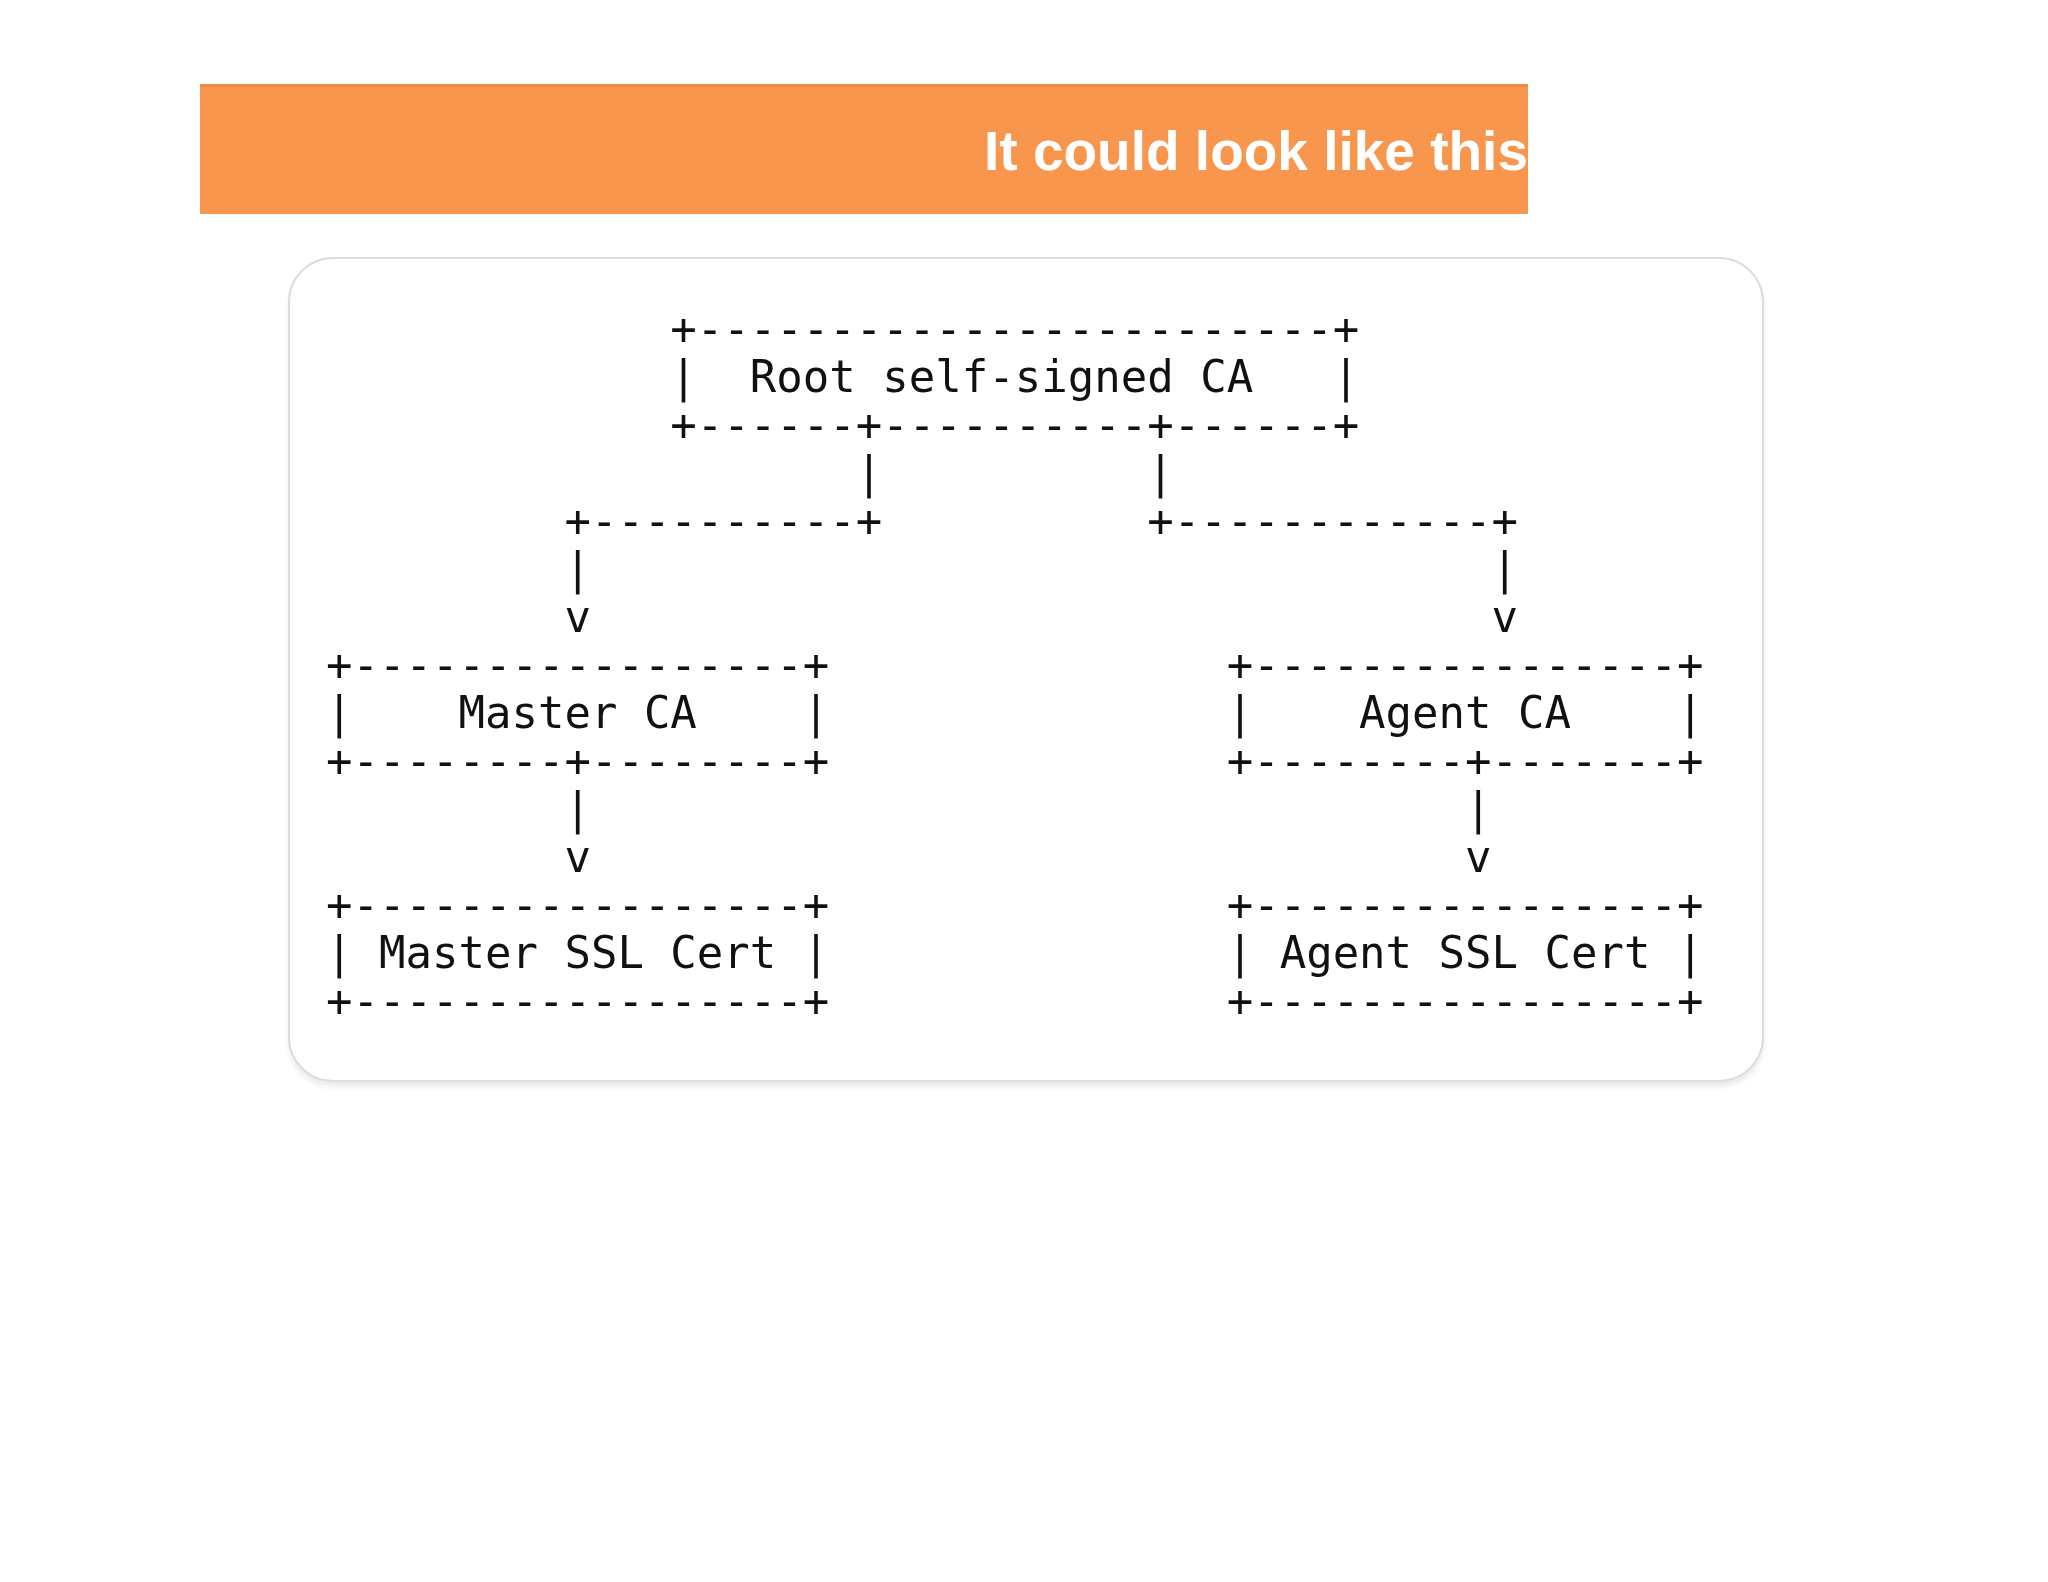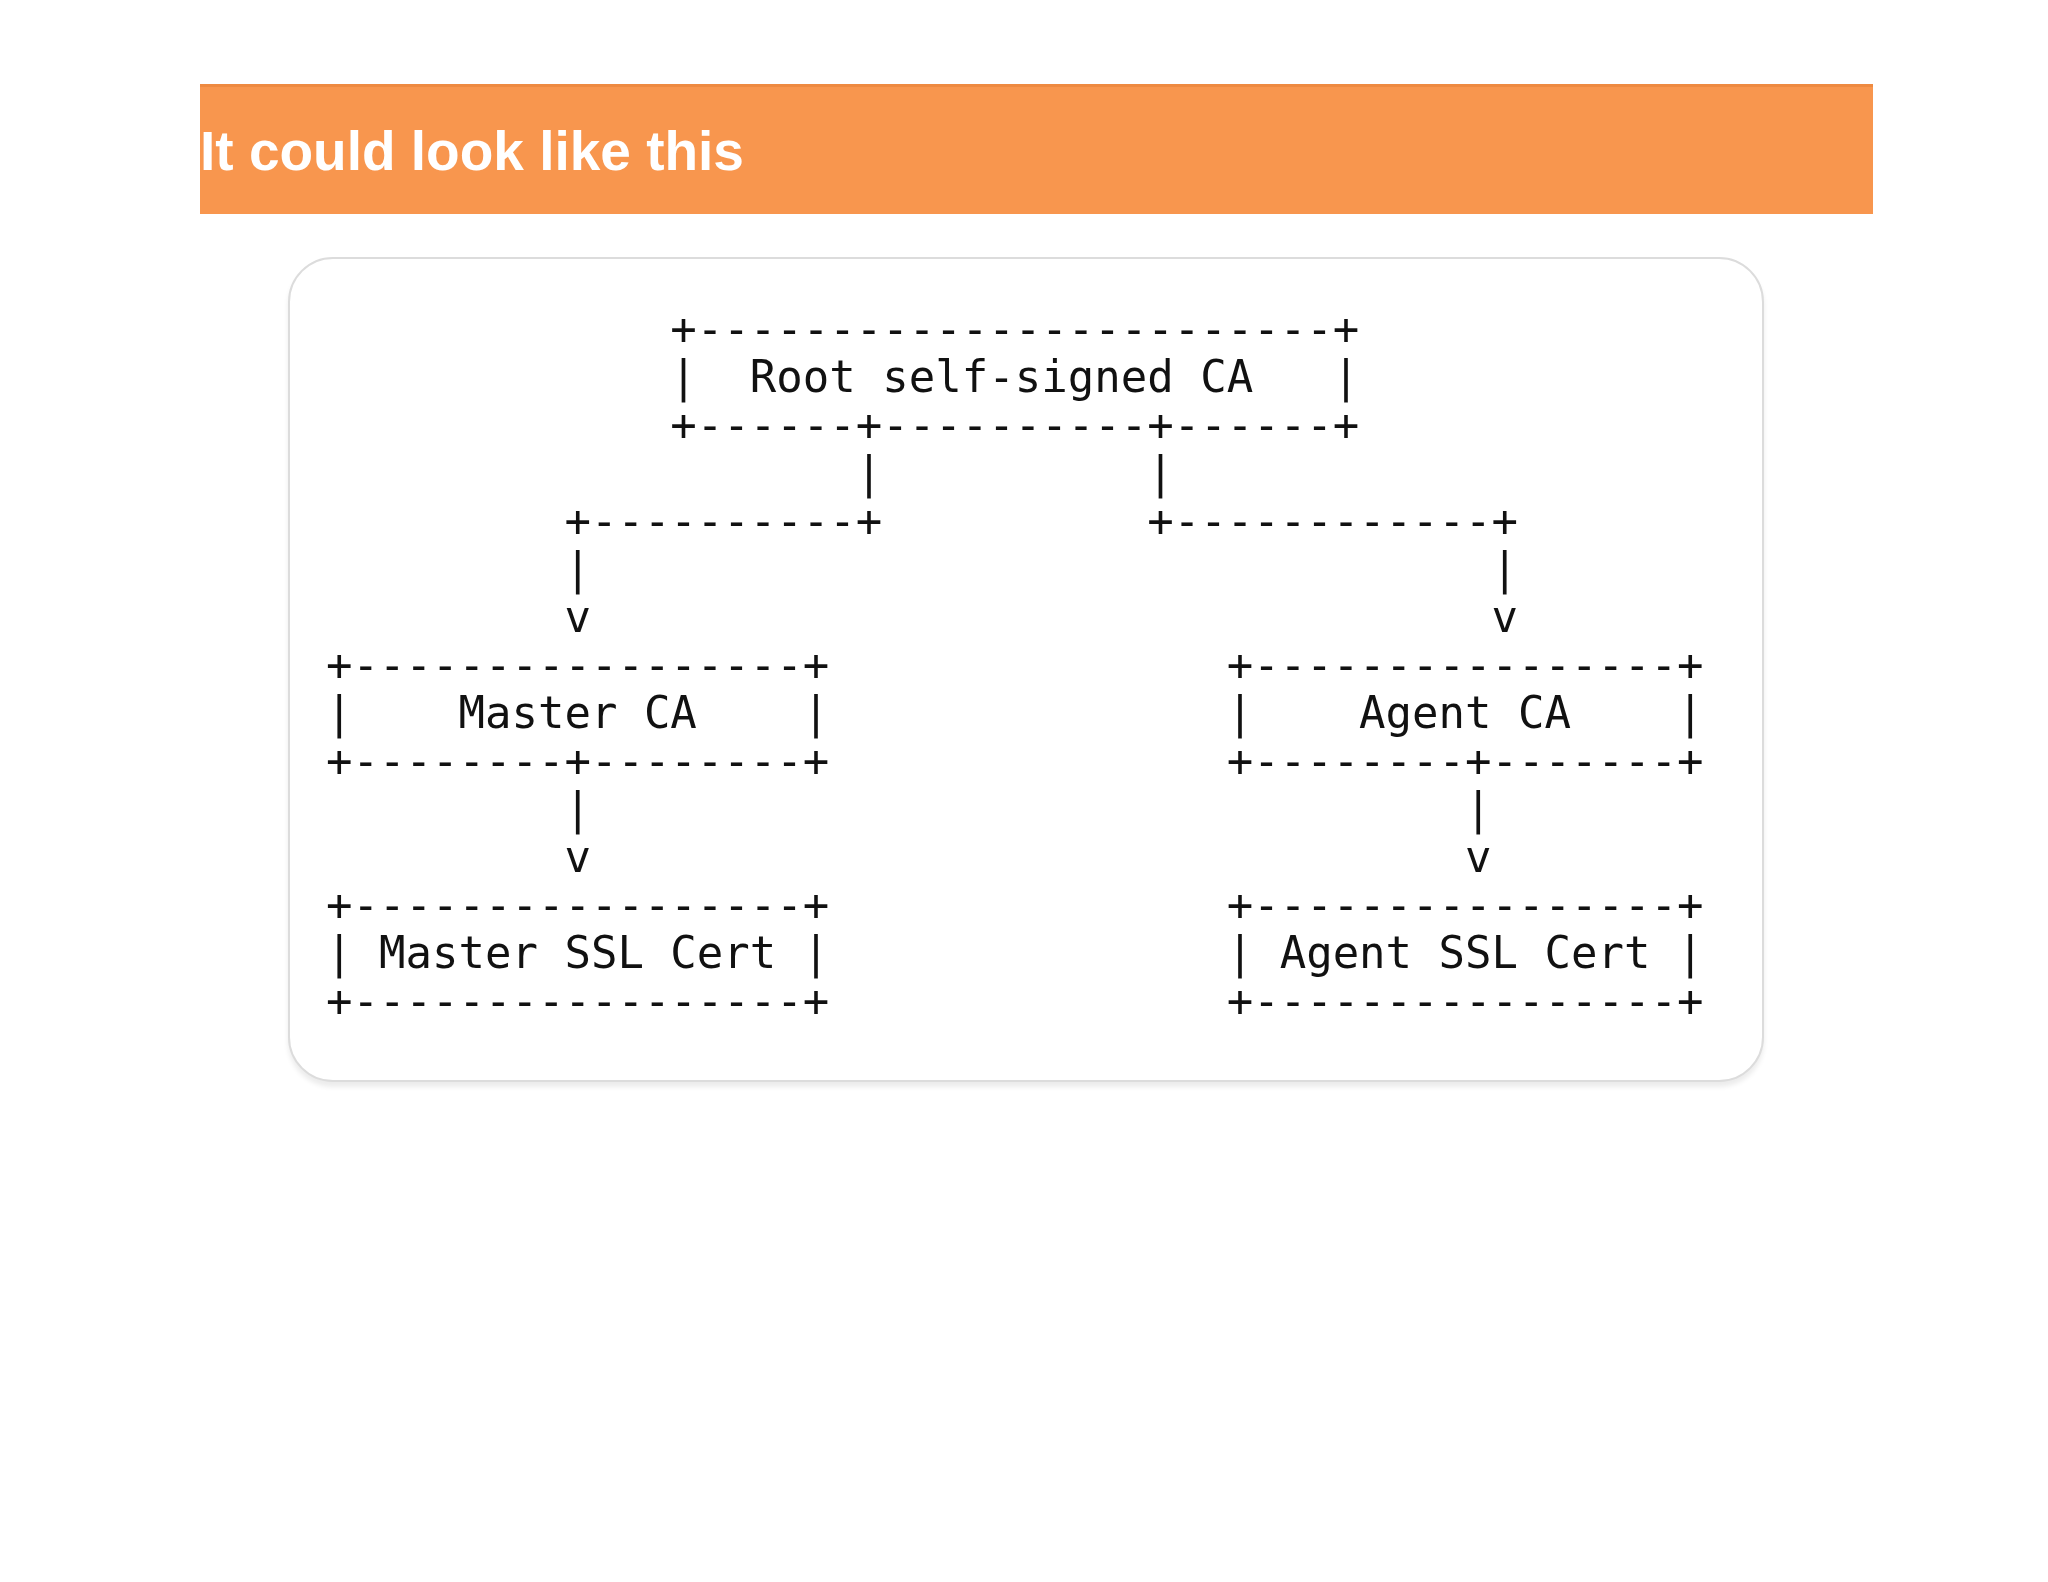--- a/index.html
+++ b/index.html
@@ -13,25 +13,25 @@
   body{
     width:2048px;height:1582px;
     background:#ffffff;
     position:relative;
     font-family:"Liberation Sans", sans-serif;
     overflow:hidden;
   }
   .title-bar{
     position:absolute;
     left:200px;top:84px;
-    width:1673px;height:130px;
+    width:1328px;height:130px;
     background:var(--header-bg);
     border-top:3px solid var(--header-edge);
     box-sizing:border-box;
-    display:flex;align-items:center;justify-content:flex-start;
+    display:flex;align-items:center;justify-content:flex-end;
   }
   .title-bar h1{
     margin:0;
     font-family:"Liberation Sans", sans-serif;
     font-weight:bold;
     font-size:55px;
     color:var(--header-text);
   }
   .card{
     position:absolute;

